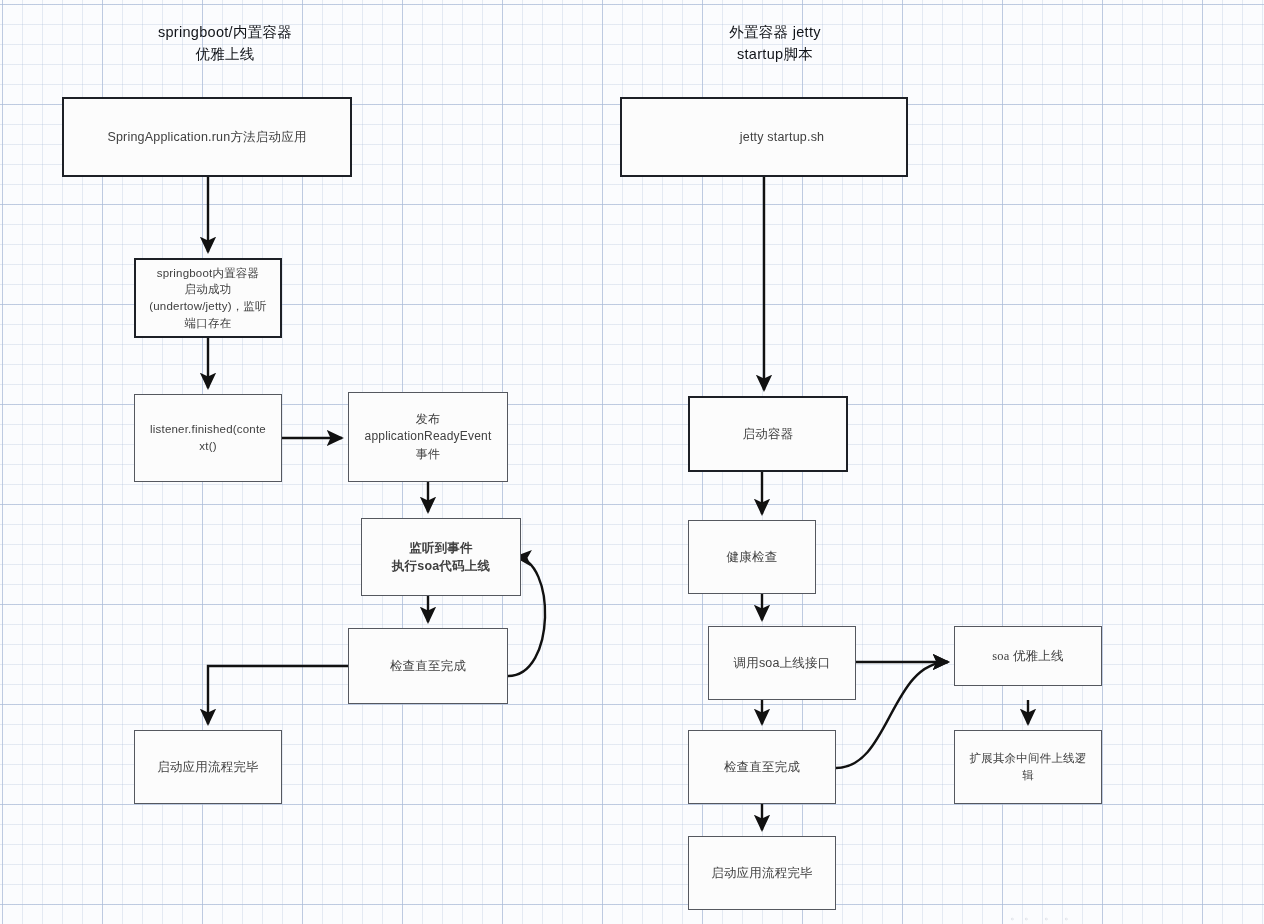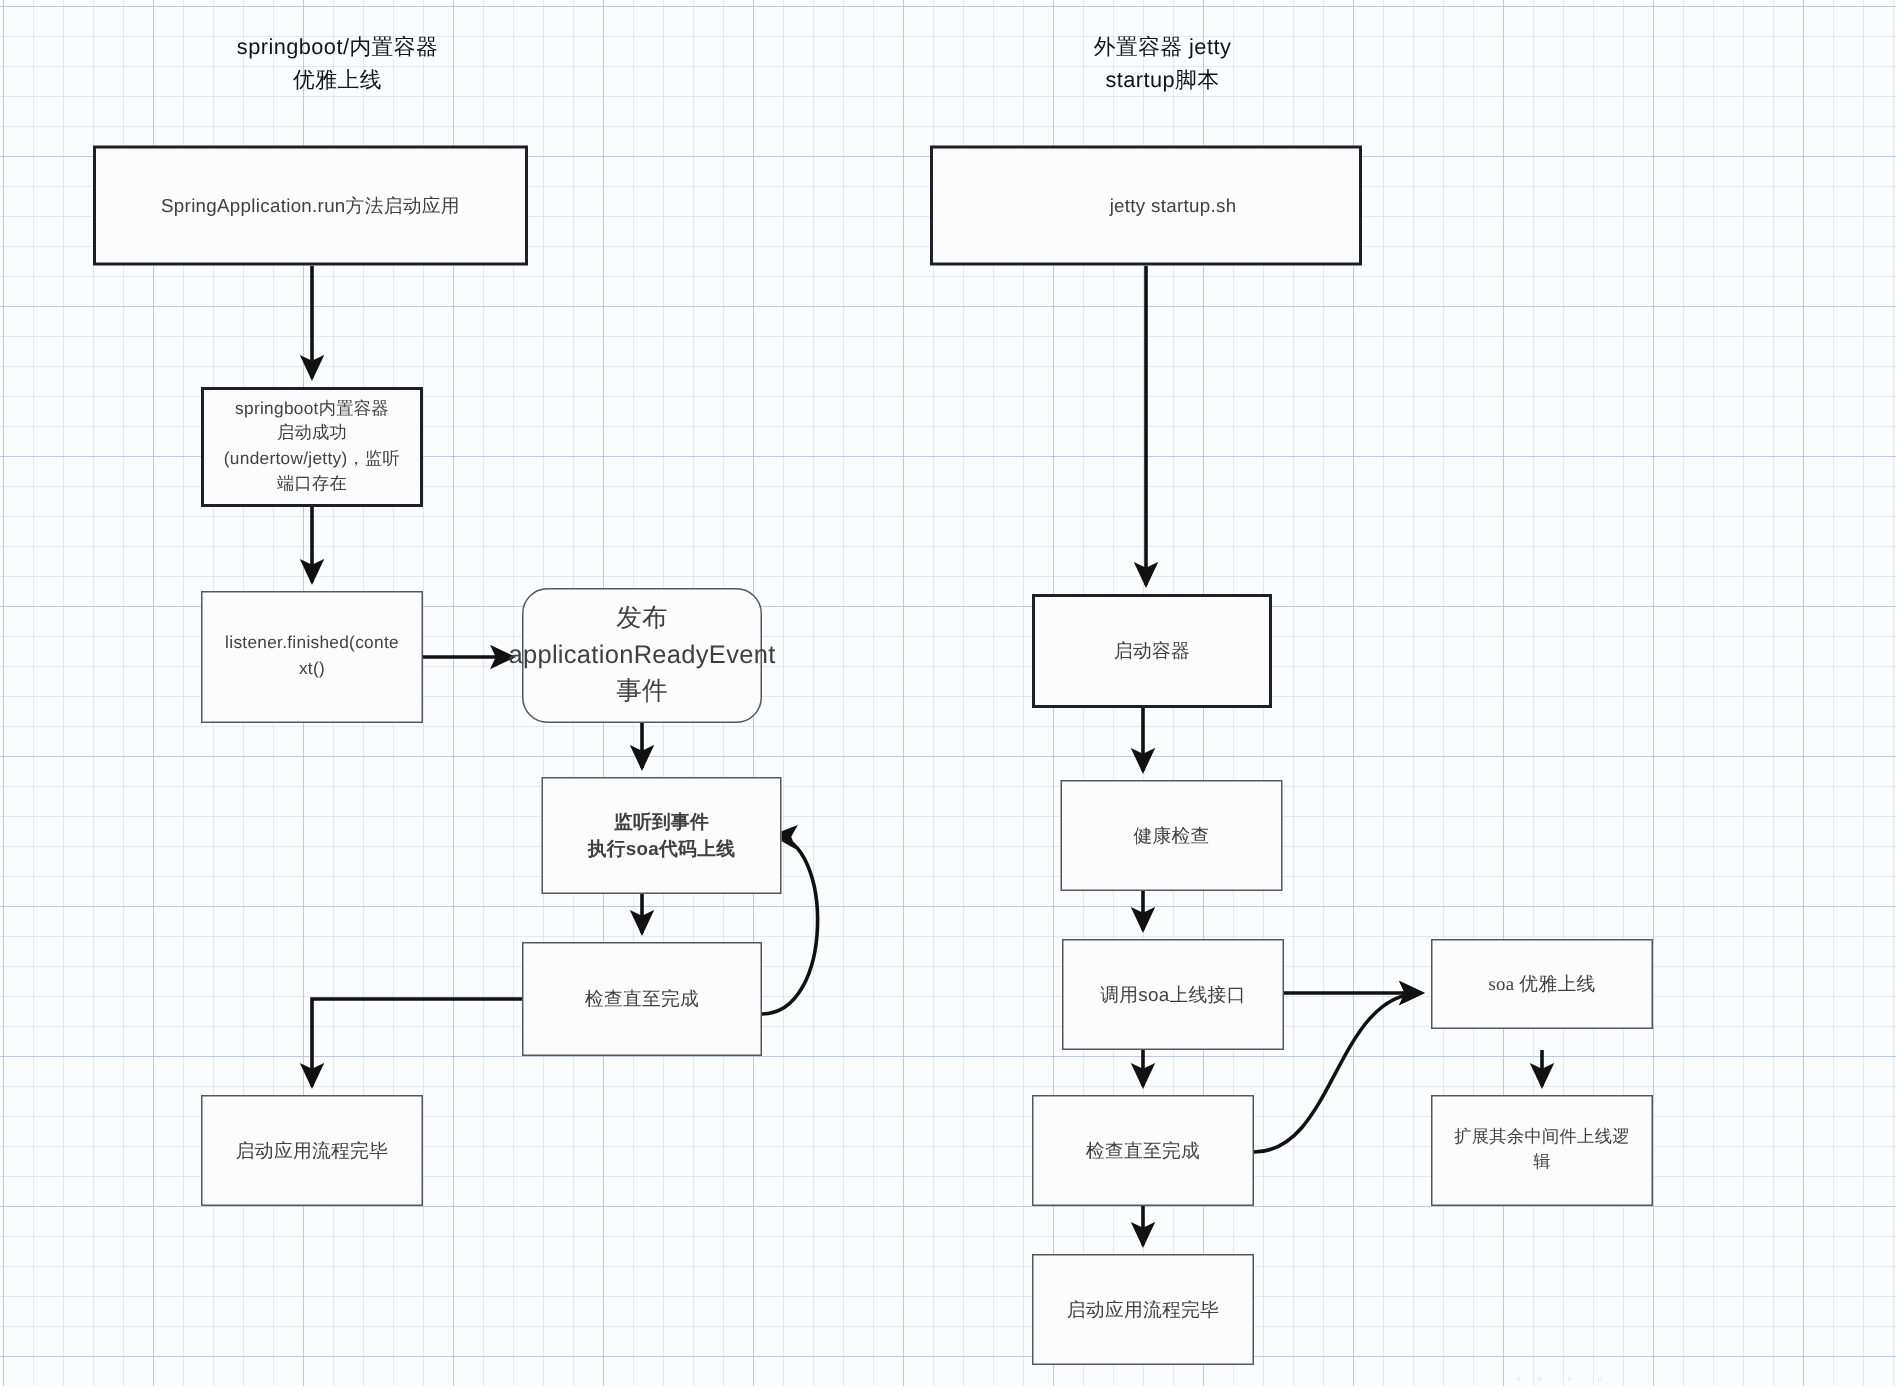--- a/index.html
+++ b/index.html
@@ -107,36 +107,36 @@
   <div class="node heavy" style="left:62px; top:97px; width:290px; height:80px;">SpringApplication.run方法启动应用</div>
 
   <div class="node heavy" style="left:134px; top:258px; width:148px; height:80px; font-size:11.5px;">springboot内置容器
 启动成功
 (undertow/jetty)，监听
 端口存在</div>
 
   <div class="node" style="left:134px; top:394px; width:148px; height:88px; font-size:11.5px;">listener.finished(conte
 xt()</div>
 
-  <div class="node" style="left:348px; top:392px; width:160px; height:90px; font-size:17px;border-radius:17px;">发布
+  <div class="node" style="left:348px; top:392px; width:160px; height:90px; font-size:12px;">发布
 applicationReadyEvent
 事件</div>
 
   <div class="node" style="left:361px; top:518px; width:160px; height:78px;font-weight:bold;">监听到事件
 执行soa代码上线</div>
 
   <div class="node" style="left:348px; top:628px; width:160px; height:76px;">检查直至完成</div>
 
   <div class="node" style="left:134px; top:730px; width:148px; height:74px;">启动应用流程完毕</div>
 
   <div class="node heavy" style="left:620px; top:97px; width:288px; height:80px;padding-left:44px;">jetty startup.sh</div>
 
   <div class="node heavy" style="left:688px; top:396px; width:160px; height:76px;">启动容器</div>
 
-  <div class="node" style="left:707px; top:520px; width:148px; height:74px;">健康检查</div>
+  <div class="node" style="left:688px; top:520px; width:128px; height:74px;">健康检查</div>
 
   <div class="node" style="left:688px; top:626px; width:148px; height:74px;margin-left:20px;">调用soa上线接口</div>
 
   <div class="node" style="left:688px; top:730px; width:148px; height:74px;">检查直至完成</div>
 
   <div class="node" style="left:688px; top:836px; width:148px; height:74px;">启动应用流程完毕</div>
 
   <div class="node" style="left:954px; top:626px; width:148px; height:60px;font-family:Liberation Serif, serif;">soa 优雅上线</div>
 
   <div class="node" style="left:954px; top:730px; width:148px; height:74px; font-size:11.5px;">扩展其余中间件上线逻

